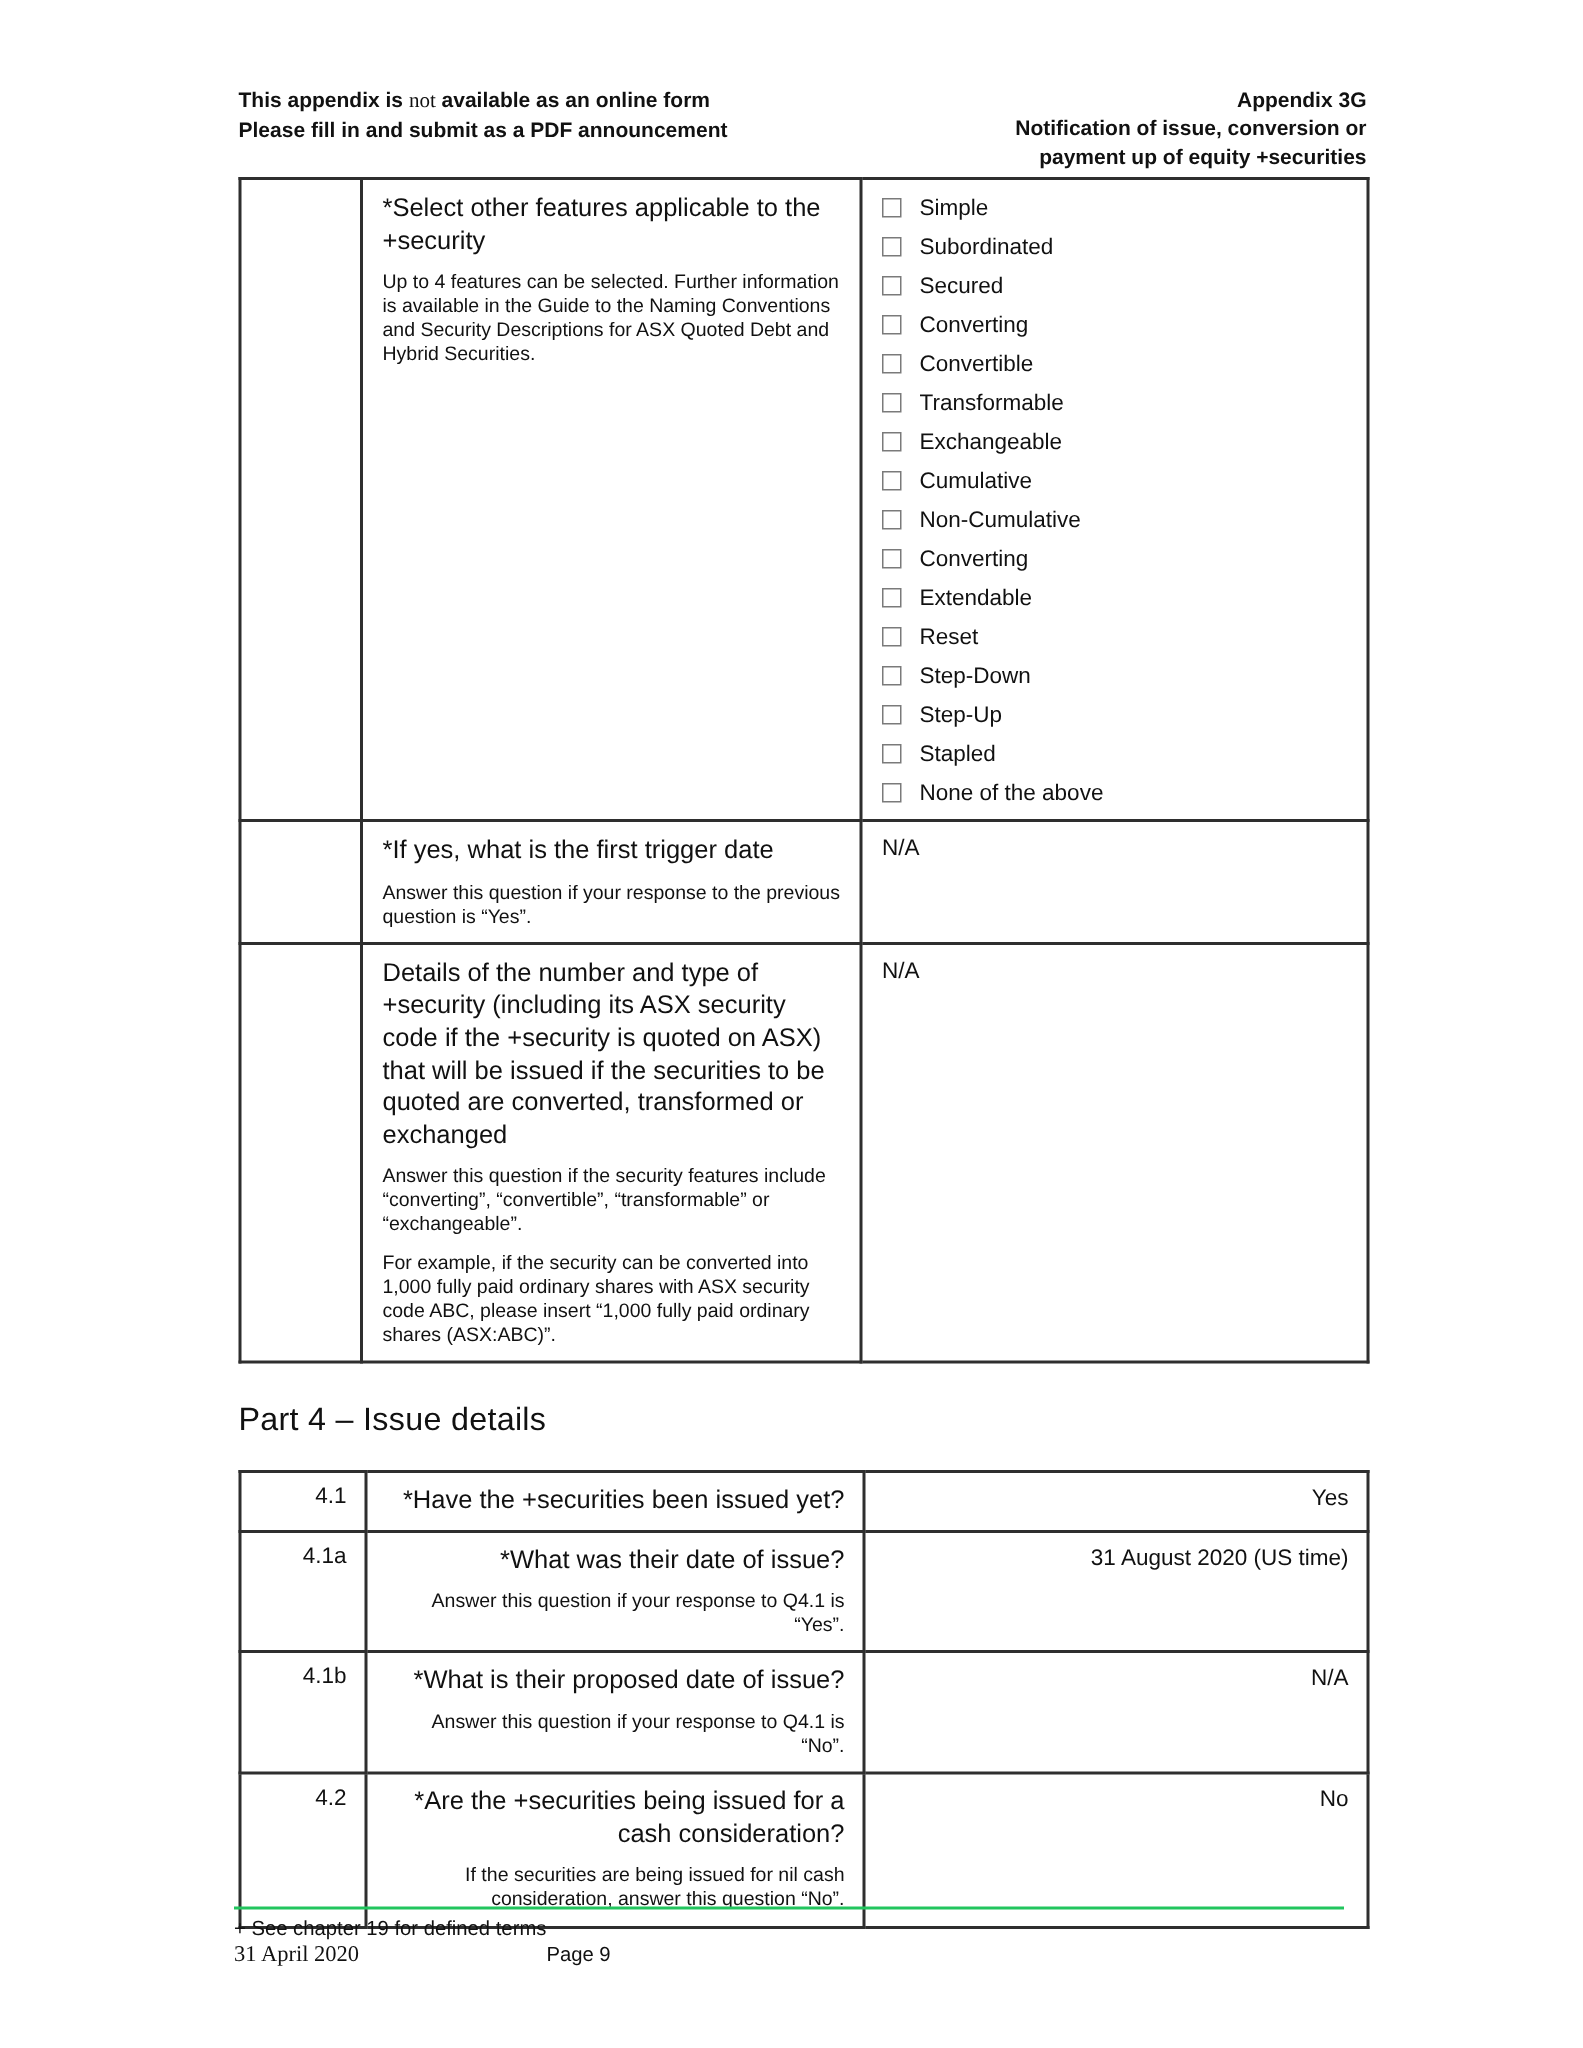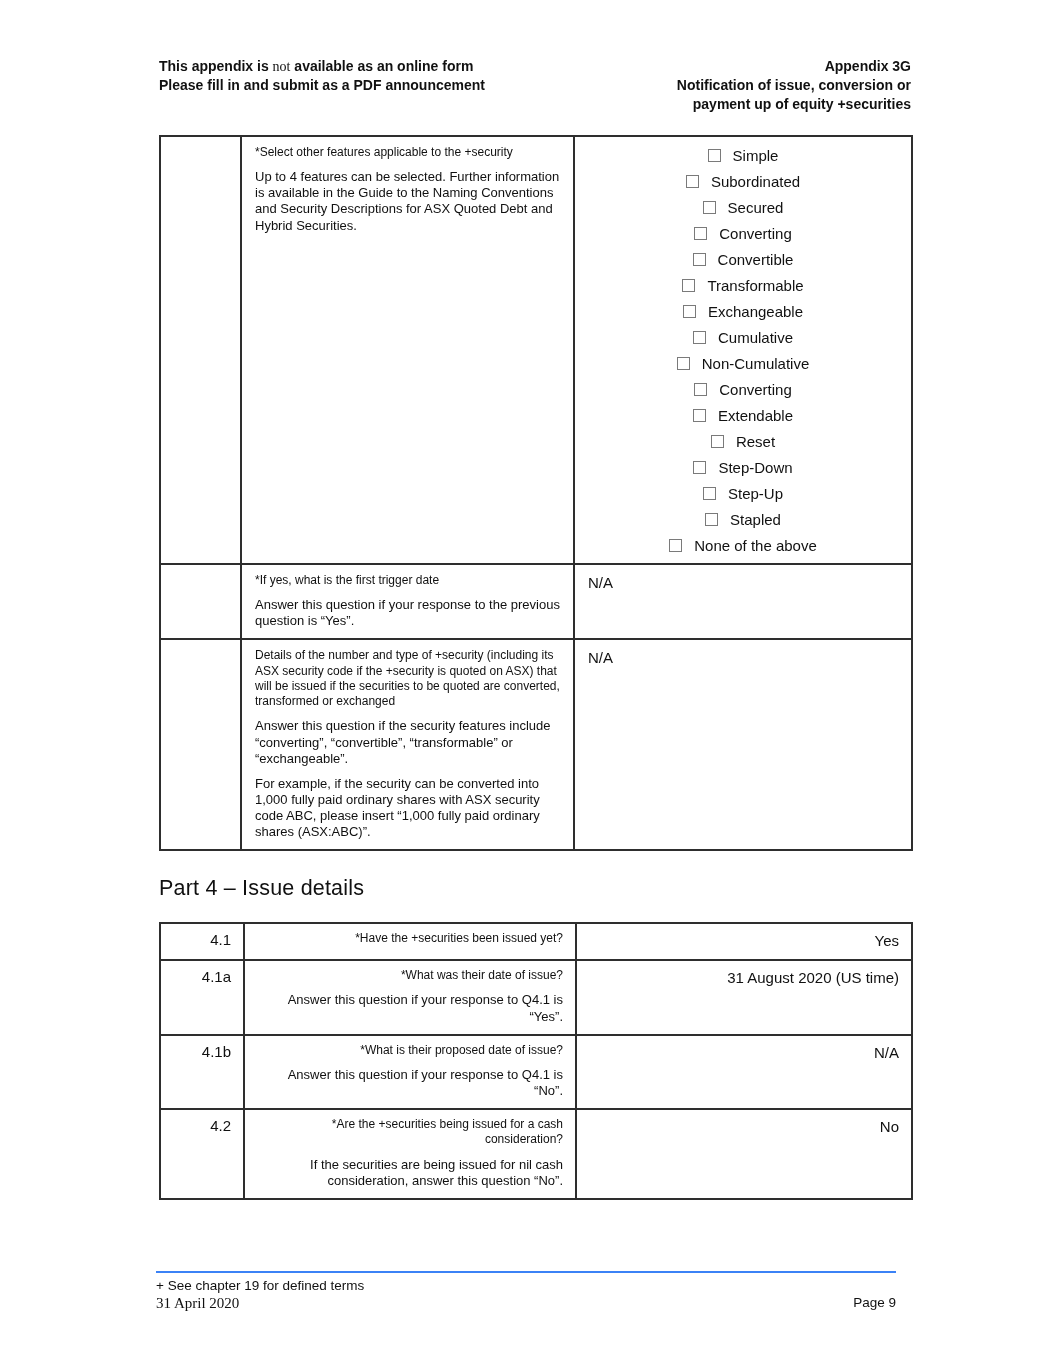--- a/index.html
+++ b/index.html
@@ -15,48 +15,48 @@
     overflow: hidden;
   }
   .content {
     position: absolute;
     left: 159px;
     top: 57px;
     width: 752px;
   }
 
   
-  .hdr { display: flex; justify-content: space-between; margin-bottom: 21px; }
+  .hdr { display: flex; justify-content: space-between; margin-bottom: 4px; }
   .hdr-left { width: 400px; font-weight: bold; font-size: 14px; line-height: 19px; }
   .hdr-right { width: 300px; font-weight: bold; font-size: 14px; line-height: 19px; text-align: right; }
   .serif-not { font-family: "Liberation Serif", serif; font-weight: normal; }
 
   
   table.tbl {
     border-collapse: collapse;
     table-layout: fixed;
     width: 752px;
   }
   table.tbl td, table.tbl th {
     border: 2px solid #2e2e2e;
     vertical-align: top;
     padding: 8px 13px 9px 13px;
     text-align: left;
   }
-  .q { font-size: 12px; line-height: 1.27; }
+  .q { font-size: 17px; line-height: 1.27; }
   .note {
     font-family: Liberation Sans, sans-serif;
     font-size: 13px;
     line-height: 1.24;
     margin-top: 9px;
   }
   .ans { font-size: 15px; line-height: 1.27; }
 
   
-  .opt { display: flex; align-items: center; height: 26px; justify-content: center; }
+  .opt { display: flex; align-items: center; height: 26px; }
   .cb {
     width: 13px; height: 13px;
     border: 1.5px solid #7a7a7a;
     background: #fff;
     flex: 0 0 auto;
     display: inline-block;
   }
   .opt-label { margin-left: 12px; font-size: 15px; }
   .a-cell-list { padding-top: 5px !important; padding-bottom: 5px !important; }
 
@@ -70,24 +70,23 @@
   table.issue th { font-size: 14px; line-height: 1.3; font-weight: bold; padding: 8px 12px 10px 12px; }
   table.issue td { padding: 7px 12px 9px 12px; text-align: right; }
   .qno { font-size: 15px; }
 
   
   .footer {
     position: absolute;
     left: 156px;
     top: 1271px;
     width: 740px;
-    border-top: 2px solid #3b82f6;
+    border-top: 2px solid #22c55e;
     padding-top: 4px;
     display: flex;
-    justify-content: space-between;
     align-items: flex-end;
   }
   .f-terms { font-size: 13.5px; line-height: 17px; }
   .f-date  { font-family: "Liberation Serif", serif; font-size: 15px; line-height: 18px; }
   .f-page  { font-size: 13.5px; line-height: 18px; }
 </style>
 </head>
 <body>
 
 <div class="page">

